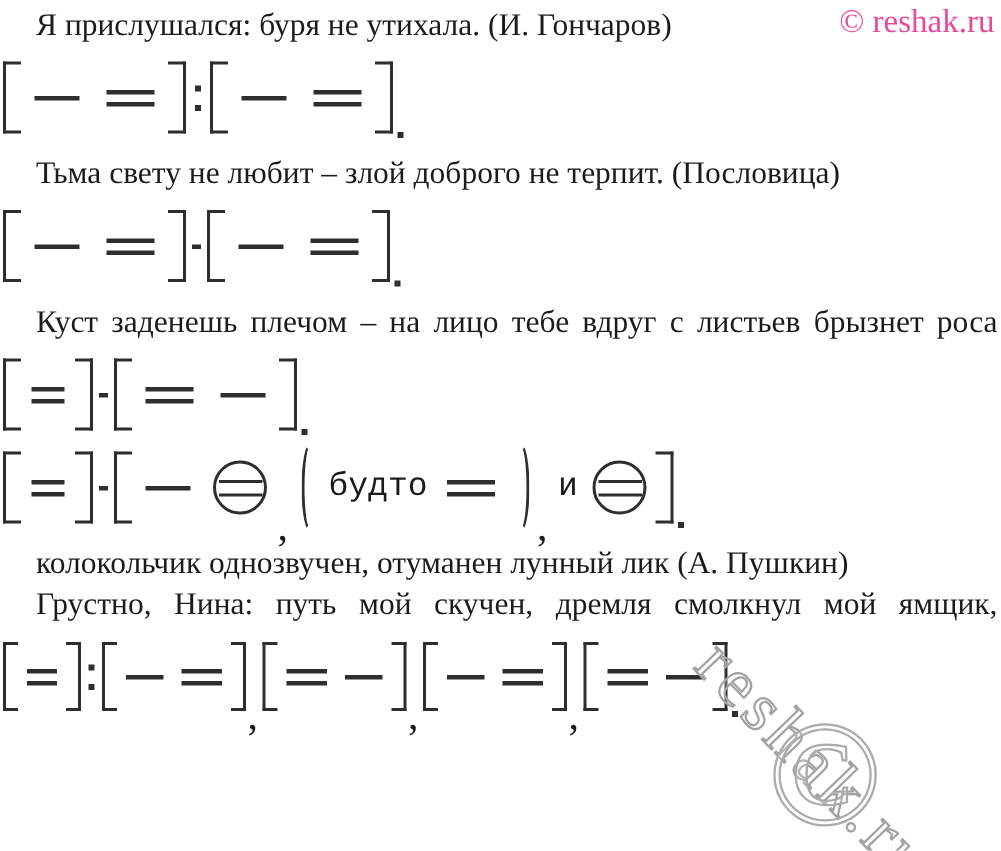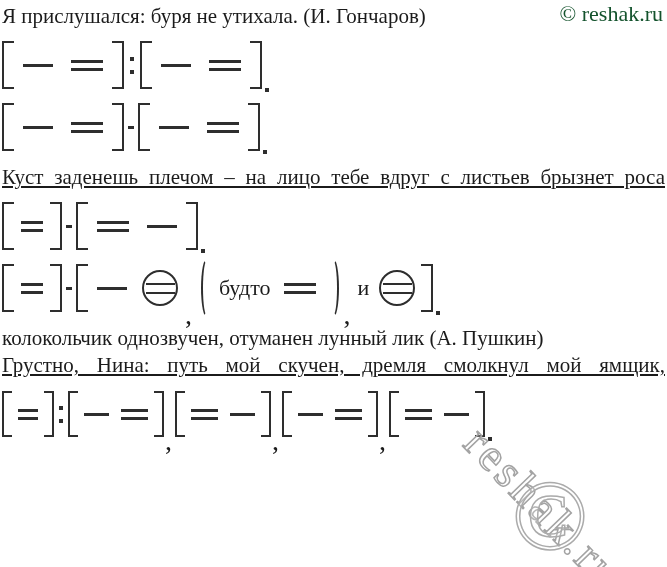--- a/index.html
+++ b/index.html
@@ -8,26 +8,26 @@
     background:#ffffff;
     color:#1b1b1b;
     font-family:"Liberation Serif", serif;
     position:relative;
     overflow:hidden;
   }
   .page{padding:3px 2px 0 2px;position:relative;}
 
   .copyright{
     position:absolute;top:1px;right:4px;
-    font-size:22px;line-height:26px;color:#14532d;
+    font-size:22px;line-height:26px;color:#ec4899;
   }
 
   .sentence{font-size:21px;line-height:27px;margin:0;}
-  .line{display:block;}
-  .line.just{text-align:justify;text-align-last:justify;text-decoration:underline;}
+  .line{display:block;margin-left:22px;}
+  .line.just{text-align:justify;text-align-last:justify;}
 
   .scheme{
     display:flex;align-items:center;
     height:50px;
     margin:10px 0 12px 0;
   }
 
   
   .sch-open{
     width:12px;height:48px;flex:none;box-sizing:border-box;
@@ -79,21 +79,21 @@
 
   
   .sch-paren-open{
     width:12px;height:60px;flex:none;box-sizing:border-box;margin:0 2px 0 6px;
     border:2px solid transparent;border-left:2px solid #2e2e2e;border-radius:50%;
   }
   .sch-paren-close{
     width:12px;height:60px;flex:none;box-sizing:border-box;margin:0 4px 0 2px;
     border:2px solid transparent;border-right:2px solid #2e2e2e;border-radius:50%;
   }
-  .sch-word{font-size:22px;line-height:1;margin:0 4px;flex:none;}
+  .sch-word{font-size:22px;line-height:1;margin:0 4px;flex:none;font-family:Liberation Mono, monospace;}
 
   
   .compact .sch-open,.compact .sch-close{width:10px;height:46px;}
   .compact .sch-dash{width:25px;margin:0 6px;}
   .compact .sch-eq{width:27px;margin:0 6px;}
   .compact .sch-open + .sch-eq:has(+ .sch-close){width:20px;margin:0 6px;}
   .compact .sch-colon{margin:0 5px;}
 
   
   .watermark-text{
@@ -131,20 +131,23 @@
         <span class="sch-colon"></span>
         <span class="sch-open"></span>
         <span class="sch-dash"></span>
         <span class="sch-eq"></span>
         <span class="sch-close"></span>
         <span class="sch-period"></span>
       </div>
   </section>
 
   <section class="item">
+    <p class="sentence">
+      <span class="line">Тьма свету не любит – злой доброго не терпит. (Пословица)</span>
+    </p>
     <div class="scheme">
         <span class="sch-open"></span>
         <span class="sch-dash"></span>
         <span class="sch-eq"></span>
         <span class="sch-close"></span>
         <span class="sch-hyphen"></span>
         <span class="sch-open"></span>
         <span class="sch-dash"></span>
         <span class="sch-eq"></span>
         <span class="sch-close"></span>

